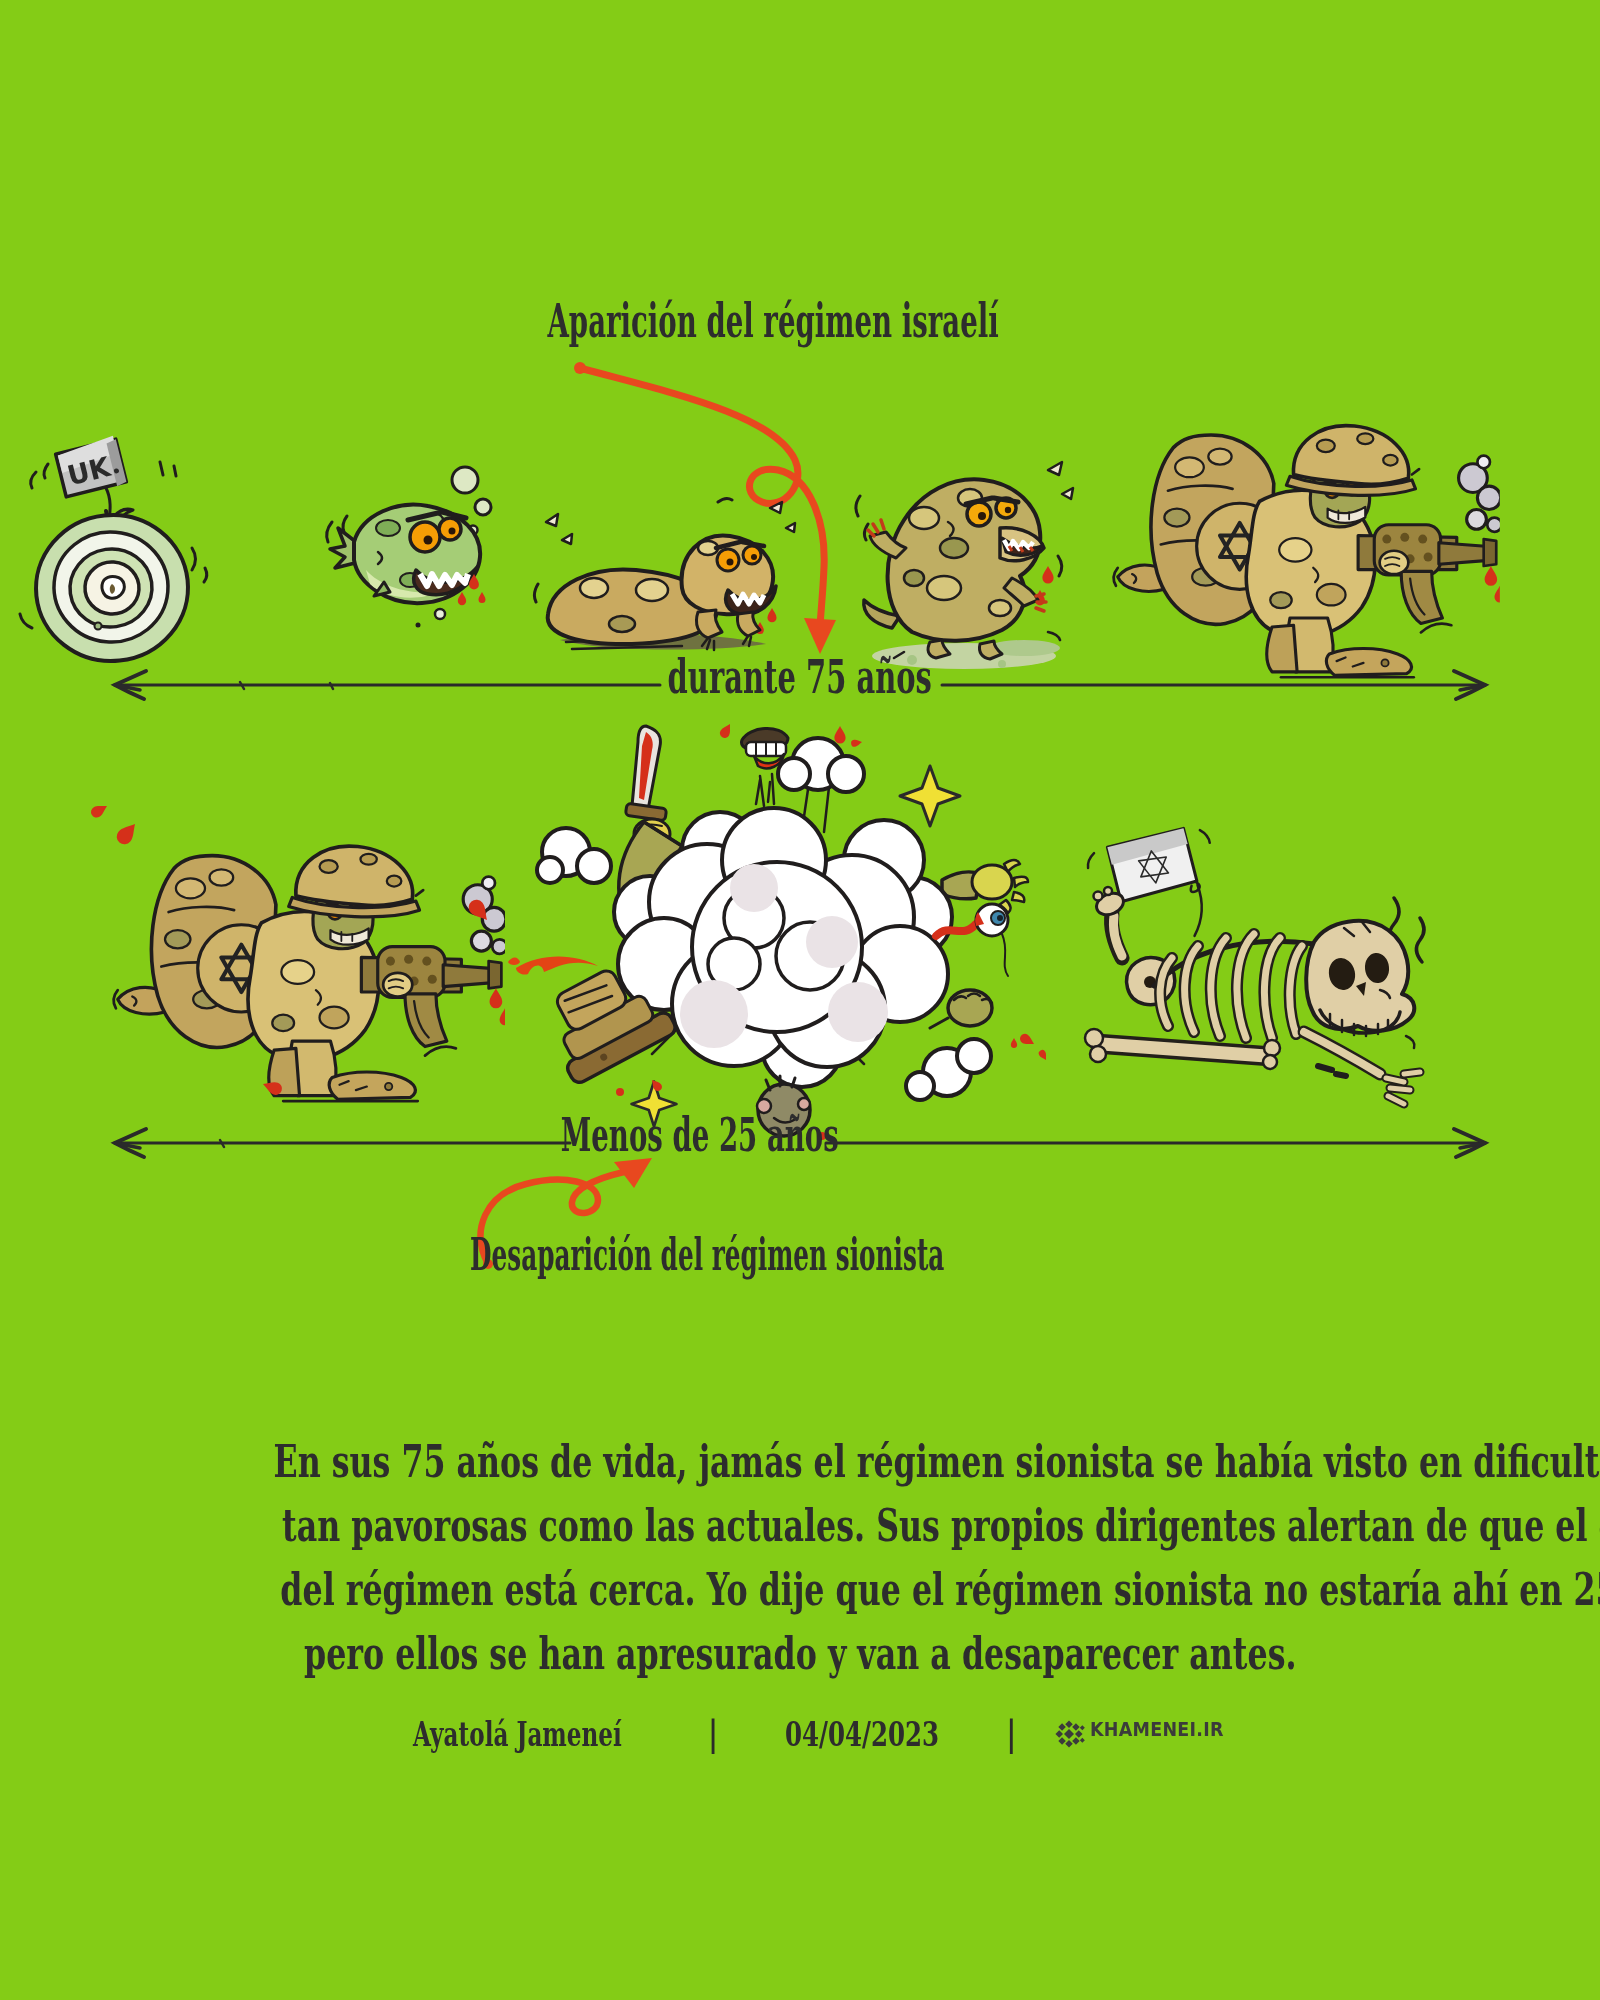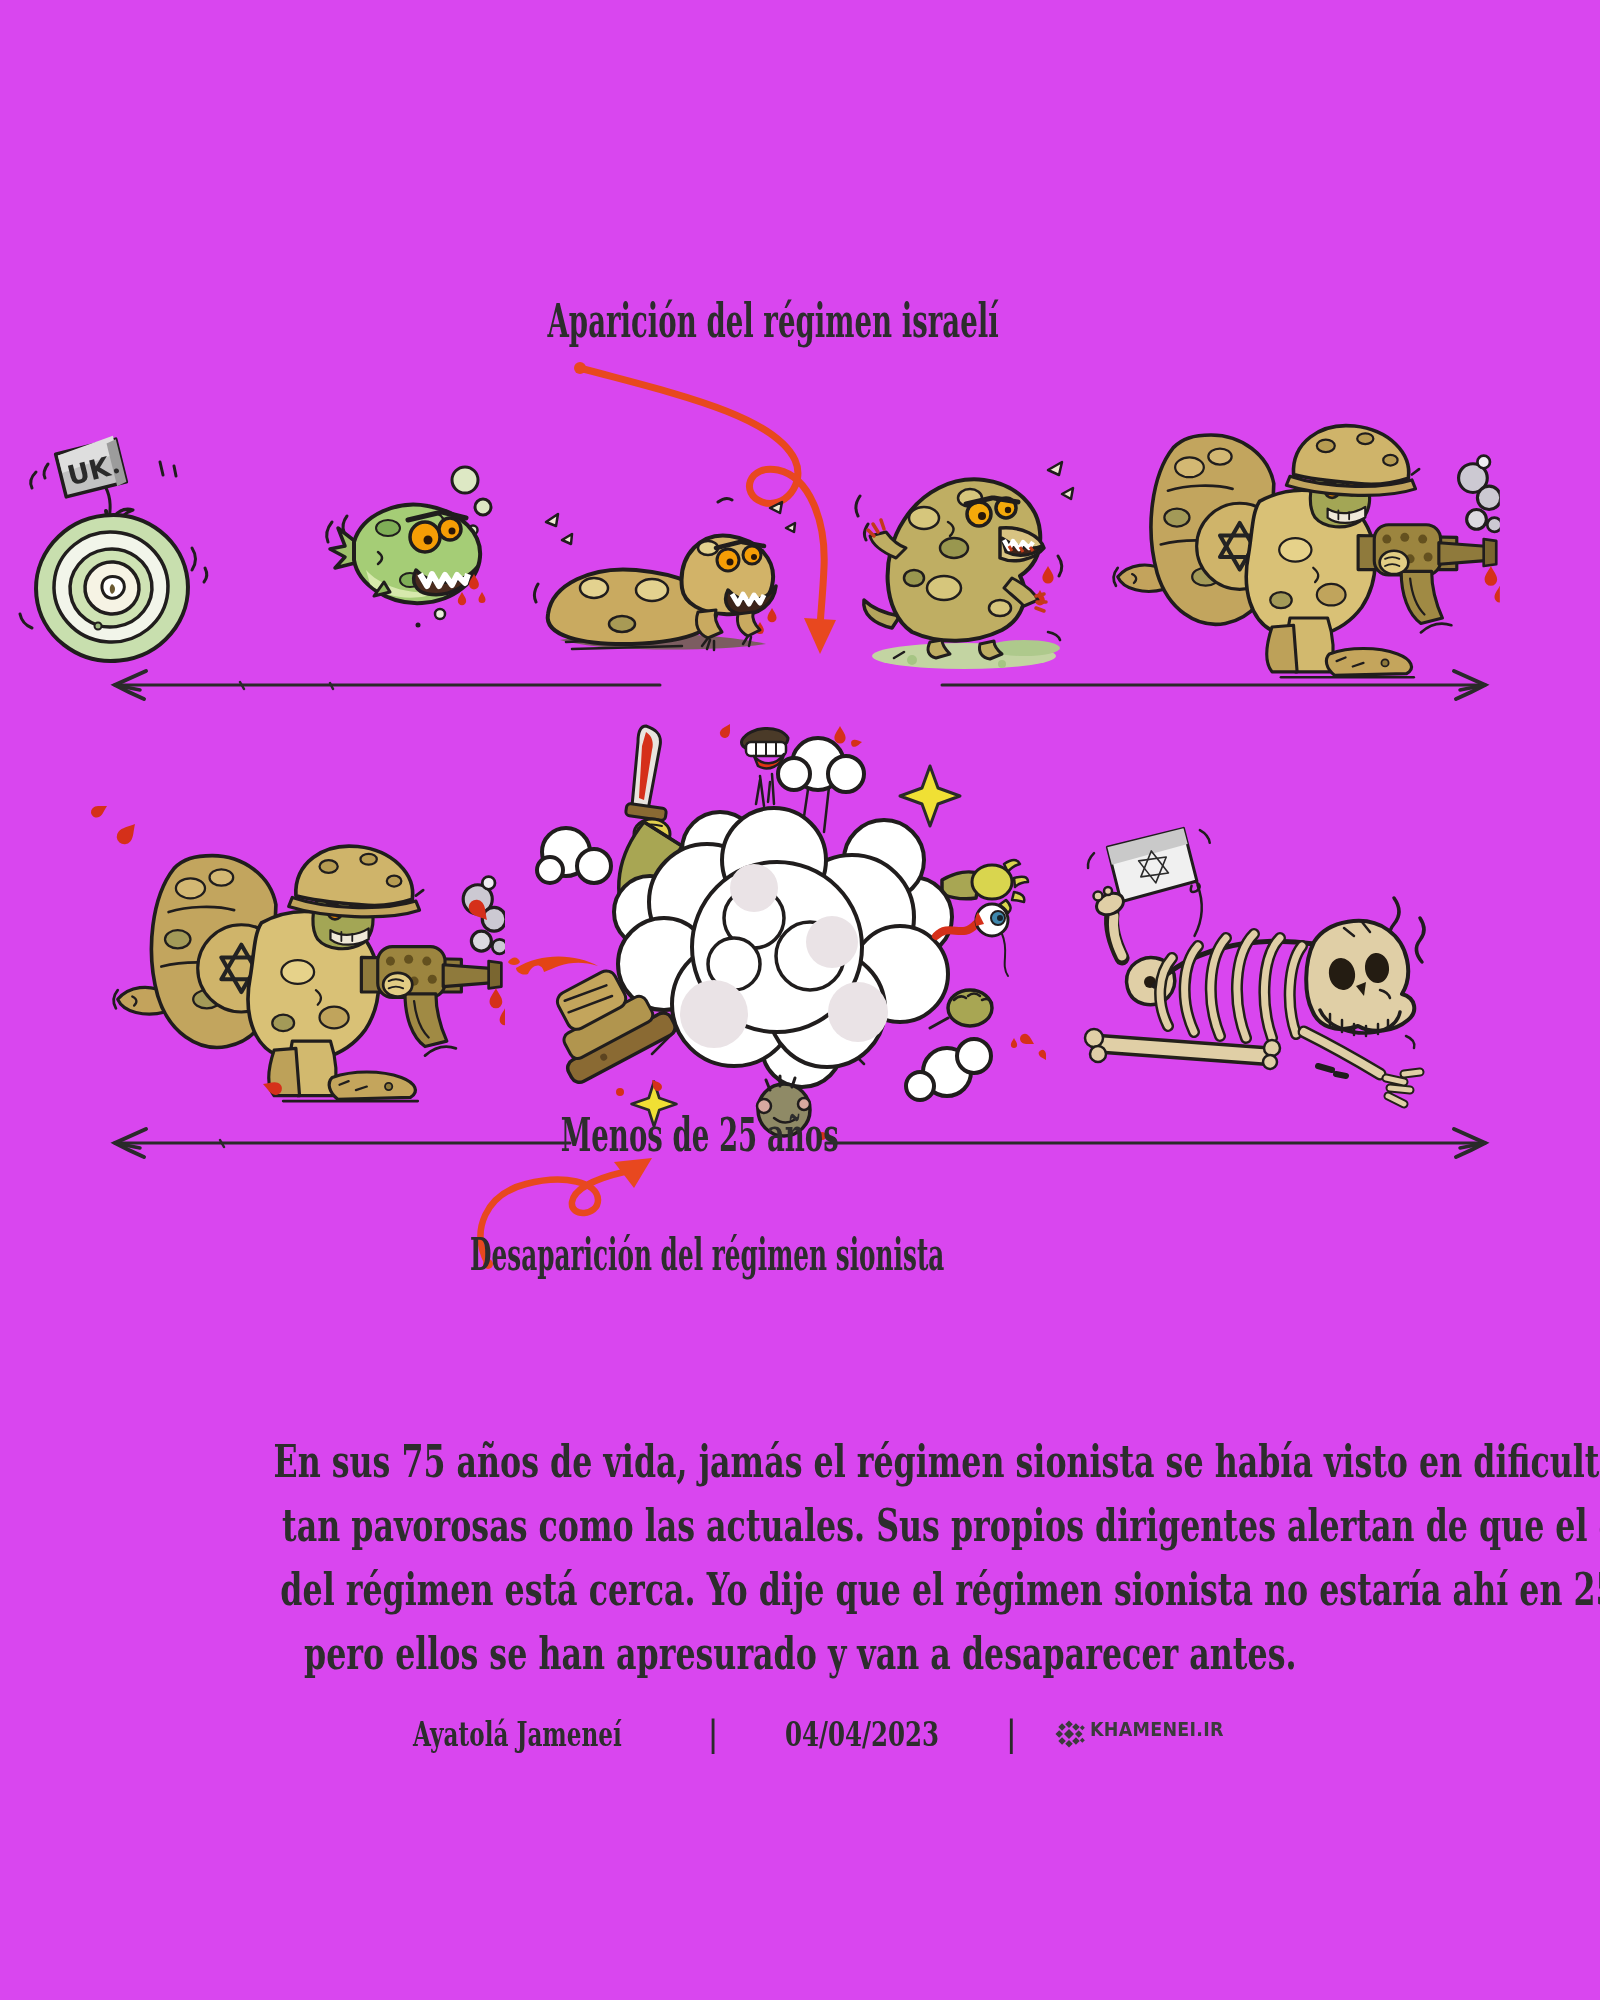--- a/index.html
+++ b/index.html
@@ -1,17 +1,17 @@
 <!DOCTYPE html>
 <html><head>
 <meta charset="utf-8">
 <style>
   html,body{margin:0;padding:0;background:#ffffff;}
   #poster{
-    position:relative;width:1600px;height:2000px;background:#d946ef;overflow:hidden;
+    position:relative;width:1600px;height:2000px;background:#84cc16;overflow:hidden;
     font-family:"DejaVu Serif","Liberation Serif",serif;color:#2d2d2d;
   }
   .abs{position:absolute;}
   .line-label{width:1600px;text-align:center;font-weight:bold;white-space:nowrap;line-height:1;}
   .squeeze{display:inline-block;transform-origin:50% 50%;white-space:nowrap;}
   .title-text{font-size:46px;letter-spacing:0px;}
   .tl-text{font-size:46px;}
   .bottom-text{font-size:45px;}
   .quote{width:1600px;text-align:center;font-weight:bold;font-size:44px;line-height:64px;}
   .quote .qline{display:block;}
@@ -257,20 +257,23 @@
     <g stroke="#2a2a2a" stroke-width="3" fill="none" stroke-linecap="round">
       <path d="M18 22 L560 22"></path>
       <path d="M842 22 L1384 22"></path>
       <path d="M46 8 Q26 17 15 22 Q28 29 44 36" stroke-width="4"></path>
       <path d="M15 22 L40 27" stroke-width="3.5"></path>
       <path d="M1354 8 Q1374 17 1385 22 Q1372 29 1356 36" stroke-width="4"></path>
       <path d="M1385 22 L1360 27" stroke-width="3.5"></path>
       <path d="M140 19 l4 7 M230 20 l3 6 M730? 0" stroke-width="2.5"></path>
     </g>
   </svg>
+  <div class="abs line-label" style="top:654px;left:0px;">
+    <span class="squeeze tl-text" style="transform:scaleX(.63);">durante 75 años</span>
+  </div>
 
   <div class="abs" style="left:0;top:712px;width:1600px;height:440px;">
 
     <svg class="abs" style="left:105px;top:100px;" width="400" height="300" viewBox="0 0 440 330">
       <use href="#soldier-sym"></use>
     </svg>
     <svg class="abs" style="left:95px;top:90px;" width="420" height="300" viewBox="0 0 420 300">
       <g fill="#d5301a">
         <path transform="translate(40,22) rotate(40) scale(1.1)" d="M0 0C3 6 7 10 7 15a7 7 0 1 1-14 0C-7 10-3 6 0 0Z"></path>
         <path transform="translate(12,4) rotate(60) scale(.8)" d="M0 0C3 6 7 10 7 15a7 7 0 1 1-14 0C-7 10-3 6 0 0Z"></path>

